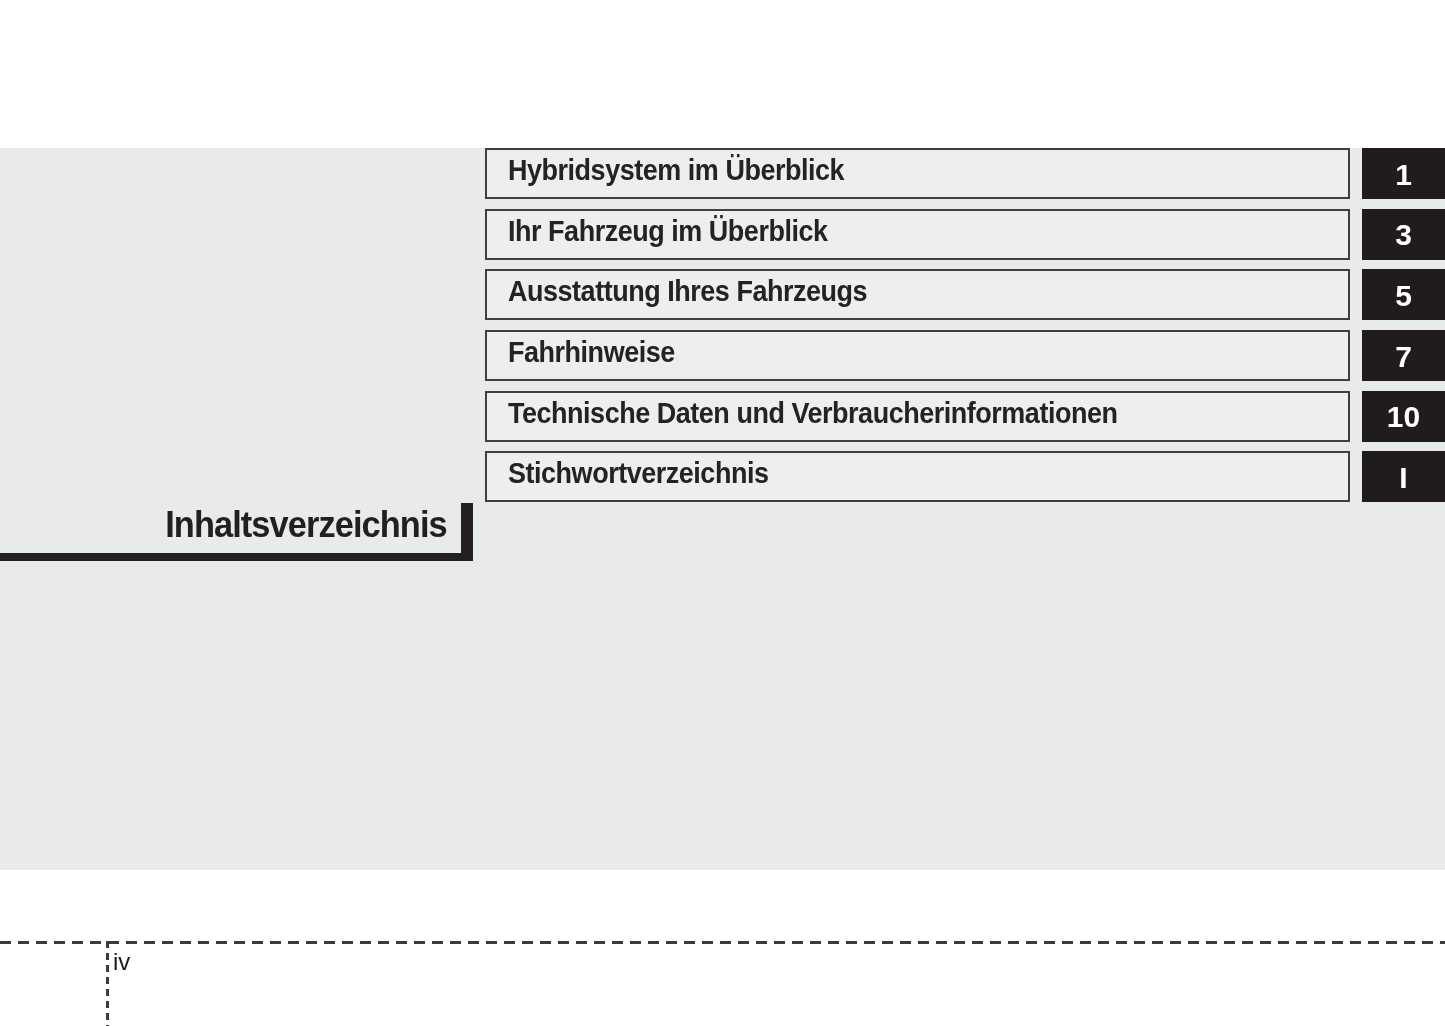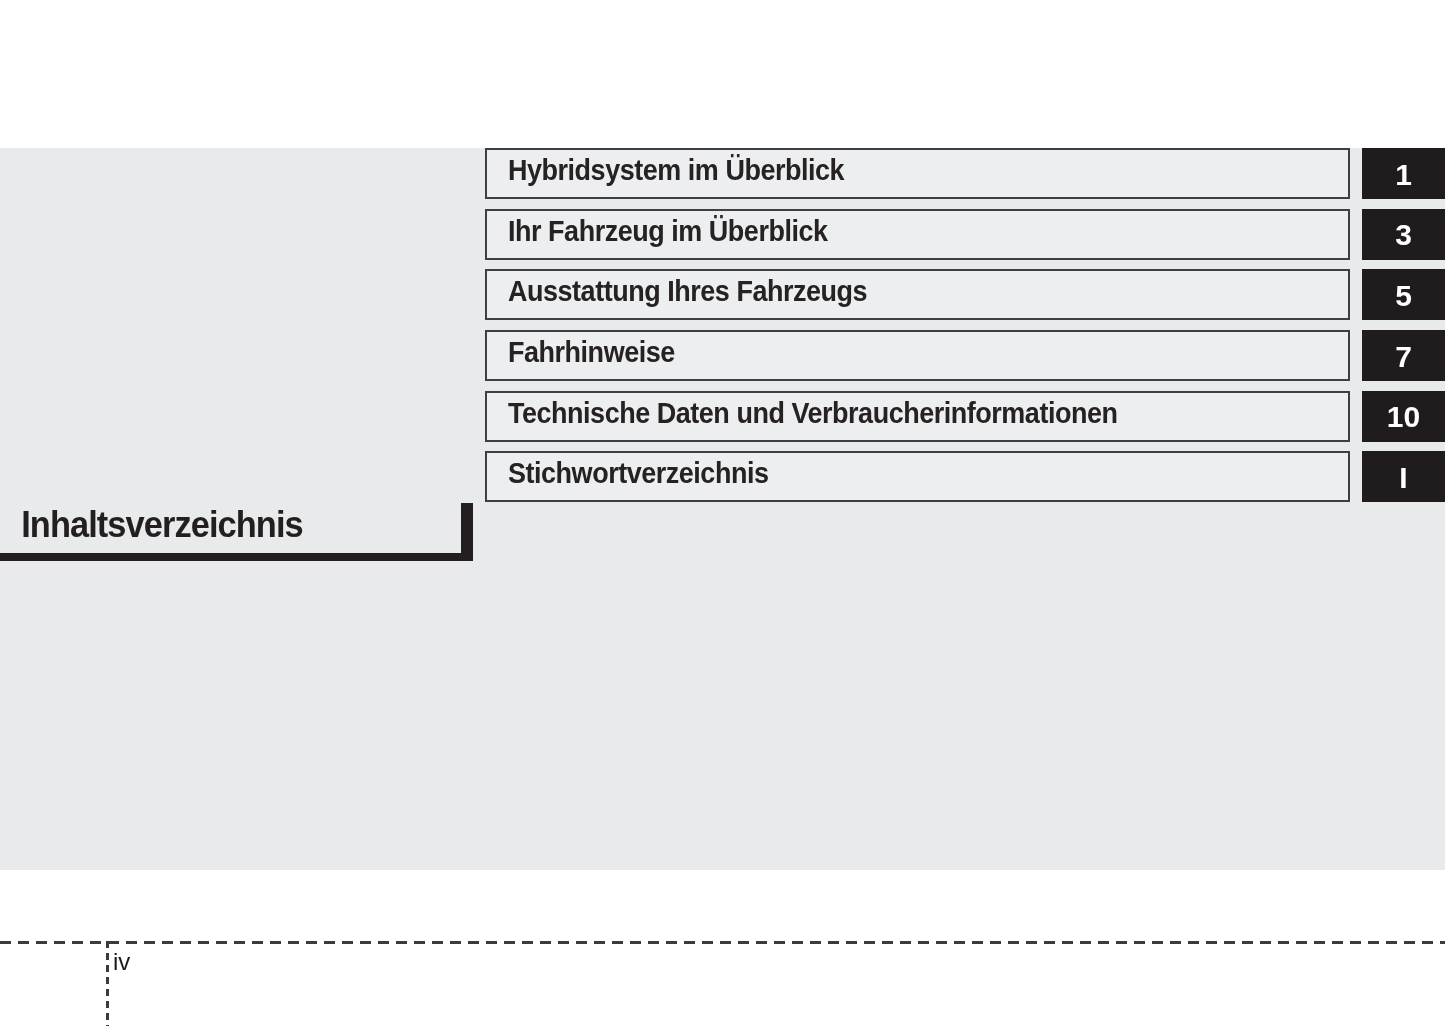--- a/index.html
+++ b/index.html
@@ -7,21 +7,21 @@
     position:relative; width:1445px; height:1026px;
     background:#ffffff; overflow:hidden;
     font-family:"Liberation Sans", sans-serif;
   }
   .gray-panel {
     position:absolute; left:0; top:148px; width:1445px; height:722px;
     background:#e9eaeb;
   }
   .toc-title {
     position:absolute; left:0; top:506px; width:447px;
-    font-size:37px; font-weight:bold; line-height:1;
+    text-align:right; font-size:37px; font-weight:bold; line-height:1;
     letter-spacing:-1px; color:#231f20; white-space:nowrap;
   }
   .toc-title .stretch { display:inline-block; transform:scaleX(0.93); transform-origin:right center; }
   .title-bar {
     position:absolute; left:461px; top:503px; width:12px; height:58px;
     background:#231f20;
   }
   .title-rule {
     position:absolute; left:0; top:553px; width:461px; height:8px;
     background:#231f20;

